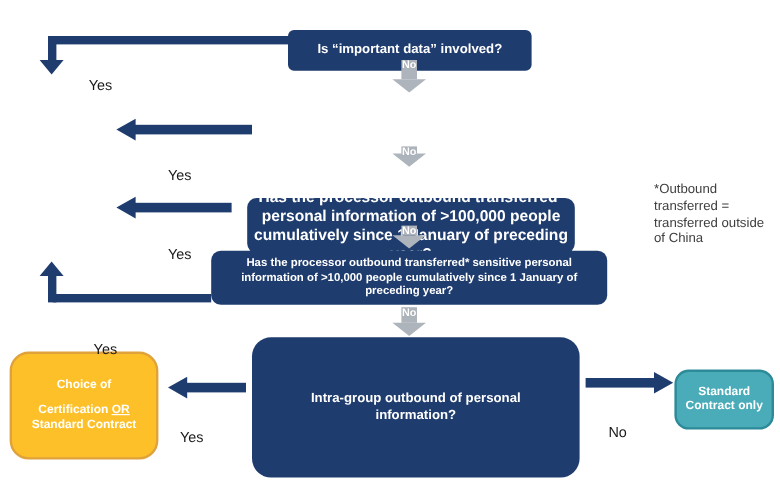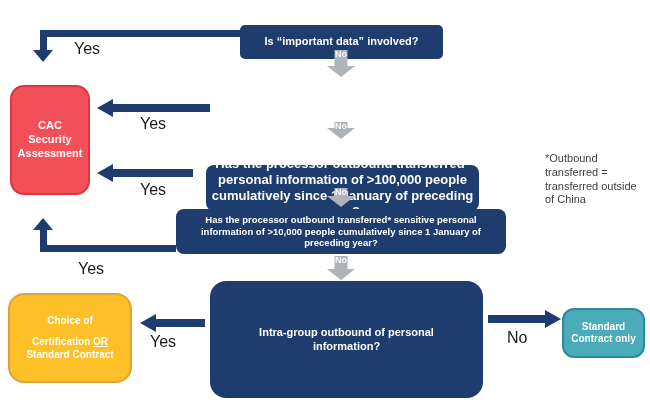--- a/index.html
+++ b/index.html
@@ -89,21 +89,21 @@
   .e4-v { left:40px; top:230px; width:7px;   height:22px; }
   .e4-head { left:33px; top:218px; }
   
   .a5-bar  { left:155px; top:319px; width:50px; height:8px; }
   .a5-head { left:140px; top:314px; }
   
   .a6-bar  { left:488px; top:315px; width:57px; height:8px; }
   .a6-head { left:545px; top:310px; }
 
   
-  .elabel { position:absolute; color:#1a1a1a; font-size:16px; }
+  .elabel { position:absolute; color:#1a1a1a; font-size:12px;margin-top:24px; }
   .yes1 { left:74px;  top:40px; }
   .yes2 { left:140px; top:115px; }
   .yes3 { left:140px; top:181px; }
   .yes4 { left:78px;  top:260px; }
   .yes5 { left:150px; top:333px; }
   .noR  { left:507px; top:329px; }
 
   
   .note {
     position:absolute; left:545px; top:152px; width:98px;
@@ -121,23 +121,20 @@
   <div class="qbox q3">
     <span>Has the processor outbound transferred* personal information of &gt;100,000 people cumulatively since 1 January of preceding year?</span>
   </div>
   <div class="qbox q4">
     <span>Has the processor outbound transferred* sensitive personal information of &gt;10,000 people cumulatively since 1 January of preceding year?</span>
   </div>
   <div class="qbox q5">
     <span>Intra-group outbound of personal information?</span>
   </div>
 
-  <div class="obox cac">
-    <span>CAC Security Assessment</span>
-  </div>
   <div class="obox choice">
     <div class="l1">Choice of</div>
     <div><span>Certification </span><span class="u">OR</span><br><span>Standard Contract</span></div>
   </div>
   <div class="obox standard">
     <span>Standard Contract only</span>
   </div>
 
   <div class="noarrow no1">
     <div class="stem"></div>

